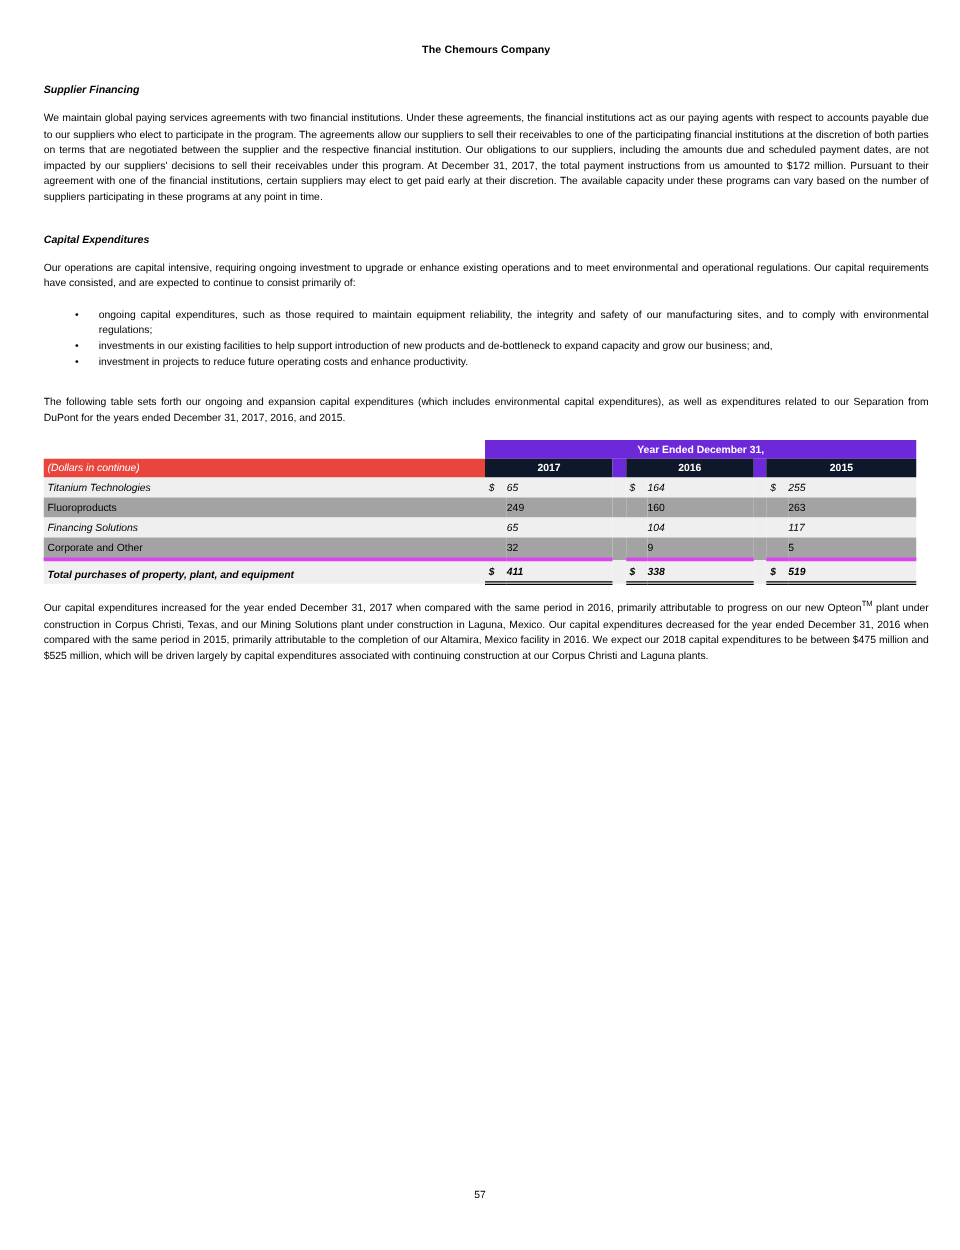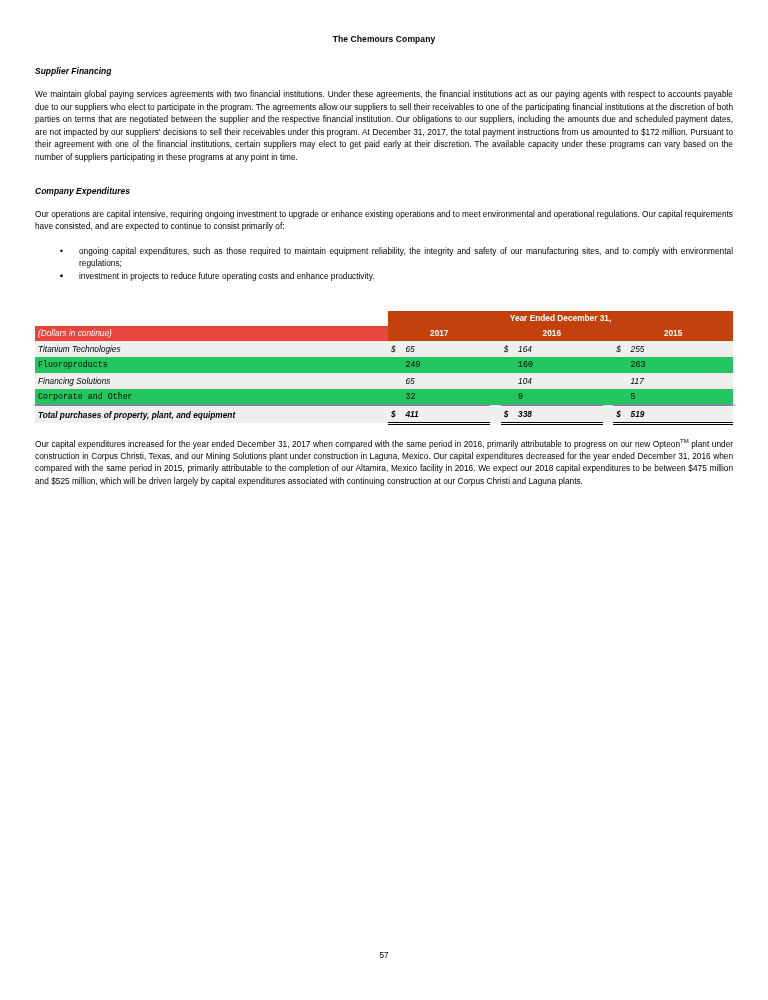--- a/index.html
+++ b/index.html
@@ -11,21 +11,21 @@
     width: 768px;
     height: 1000px;
     font-family: "Liberation Sans", sans-serif;
     color: #000000;
   }
   .page {
     position: relative;
     width: 768px;
     height: 1000px;
     box-sizing: border-box;
-    padding: 34px 35px 0 35px;
+    padding: 34px 25px 0 35px;
   }
   .doc-title {
     text-align: center;
     font-size: 8.5px;
     font-weight: bold;
     margin: 0 0 22px 0;
     letter-spacing: 0.1px;
   }
   .section-heading {
     font-size: 8.5px;
@@ -62,49 +62,49 @@
     border-collapse: collapse;
     width: 698px;
     margin-top: 8px;
     font-size: 8.3px;
   }
   table.capex td, table.capex th {
     padding: 0;
     vertical-align: bottom;
   }
   .hdr-red {
-    background: #c2410c;
+    background: #6d28d9;
     color: #ffffff;
     font-weight: bold;
     text-align: center;
     font-size: 8.3px;
     height: 15px;
     line-height: 15px;
   }
   .hdr-red-left {
     background: #E8453C;
     color: #ffffff;
     font-style: italic;
     font-size: 8.3px;
     height: 15px;
     line-height: 15px;
     padding-left: 3px !important;
     text-align: left;
   }
   .hdr-year {
-    background: #c2410c;
+    background: #0f172a;
     color: #ffffff;
     font-weight: bold;
     font-size: 8.3px;
     height: 15px;
     line-height: 15px;
     text-align: center;
   }
   tr.shaded td { background: #EFEFEF; font-style: italic; }
-  tr.plain td { background: #22c55e; font-family: Liberation Mono, monospace; }
+  tr.plain td { background: #a3a3a3; }
   td.label {
     padding-left: 3px !important;
     height: 16px;
     line-height: 16px;
     text-align: left;
     white-space: nowrap;
   }
   td.cur {
     width: 14px;
     text-align: left;
@@ -114,21 +114,21 @@
   }
   td.num {
     height: 16px;
     line-height: 16px;
     padding-right: 4px !important;
     white-space: nowrap;
   }
   td.gap { width: 10px; }
   tr.total td {
     font-weight: bold;
-    border-top: 1px solid #d946ef;
+    border-top: 3px solid #d946ef;
   }
   tr.total td.num, tr.total td.cur {
     border-bottom: 3px double #000;
   }
   tr.total td.label { border-bottom: none; }
   tr.total td.gap { border-top: none; border-bottom: none; background: #EFEFEF; }
   sup.tm {
     font-size: 6px;
     vertical-align: super;
   }
@@ -147,40 +147,42 @@
 <div class="page">
 
   <div class="doc-title">The Chemours Company</div>
 
   <div class="section-heading">Supplier Financing</div>
 
   <p class="body-text">We maintain global paying services agreements with two financial institutions. Under these agreements, the financial institutions act as our paying agents with respect to accounts payable due to our suppliers who elect to participate in the program. The agreements allow our suppliers to sell their receivables to one of the participating financial institutions at the discretion of both parties on terms that are negotiated between the supplier and the respective financial institution. Our obligations to our suppliers, including the amounts due and scheduled payment dates, are not impacted by our suppliers' decisions to sell their receivables under this program. At December 31, 2017, the total payment instructions from us amounted to $172 million. Pursuant to their agreement with one of the financial institutions, certain suppliers may elect to get paid early at their discretion. The available capacity under these programs can vary based on the number of suppliers participating in these programs at any point in time.</p>
 
   <div class="spacer-sm"></div>
 
-  <div class="section-heading">Company Expenditures</div>
+  <div class="section-heading">Capital Expenditures</div>
 
   <p class="body-text">Our operations are capital intensive, requiring ongoing investment to upgrade or enhance existing operations and to meet environmental and operational regulations. Our capital requirements have consisted, and are expected to continue to consist primarily of:</p>
 
   <ul class="bullets">
     <li>
       <span class="bullet-dot">•</span>
       <span>ongoing capital expenditures, such as those required to maintain equipment reliability, the integrity and safety of our manufacturing sites, and to comply with environmental regulations;</span>
     </li>
     <li>
       <span class="bullet-dot">•</span>
+      <span>investments in our existing facilities to help support introduction of new products and de-bottleneck to expand capacity and grow our business; and,</span>
     </li>
     <li>
       <span class="bullet-dot">•</span>
       <span>investment in projects to reduce future operating costs and enhance productivity.</span>
     </li>
   </ul>
 
   <div class="spacer-sm"></div>
 
+  <p class="body-text">The following table sets forth our ongoing and expansion capital expenditures (which includes environmental capital expenditures), as well as expenditures related to our Separation from DuPont for the years ended December 31, 2017, 2016, and 2015.</p>
 
   <table class="capex">
     <colgroup>
       <col style="width:345px">
       <col style="width:14px">
       <col style="width:83px">
       <col style="width:10px">
       <col style="width:14px">
       <col style="width:83px">
       <col style="width:10px">

